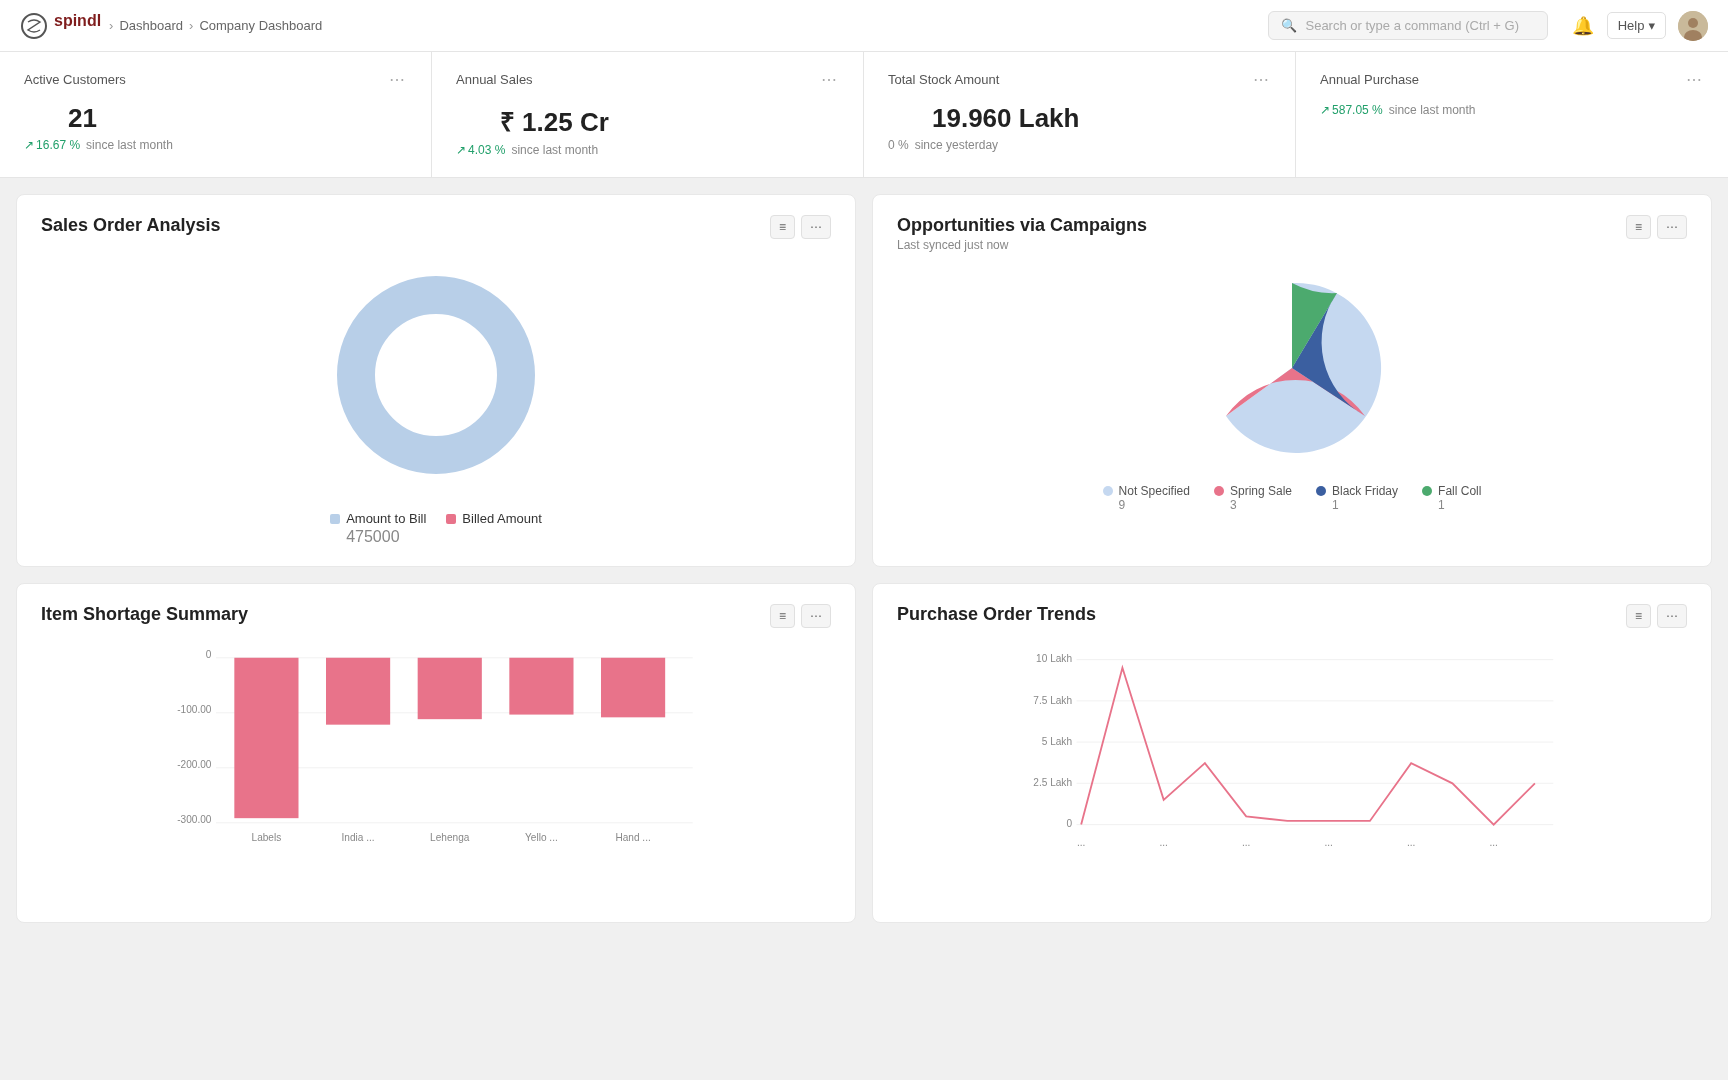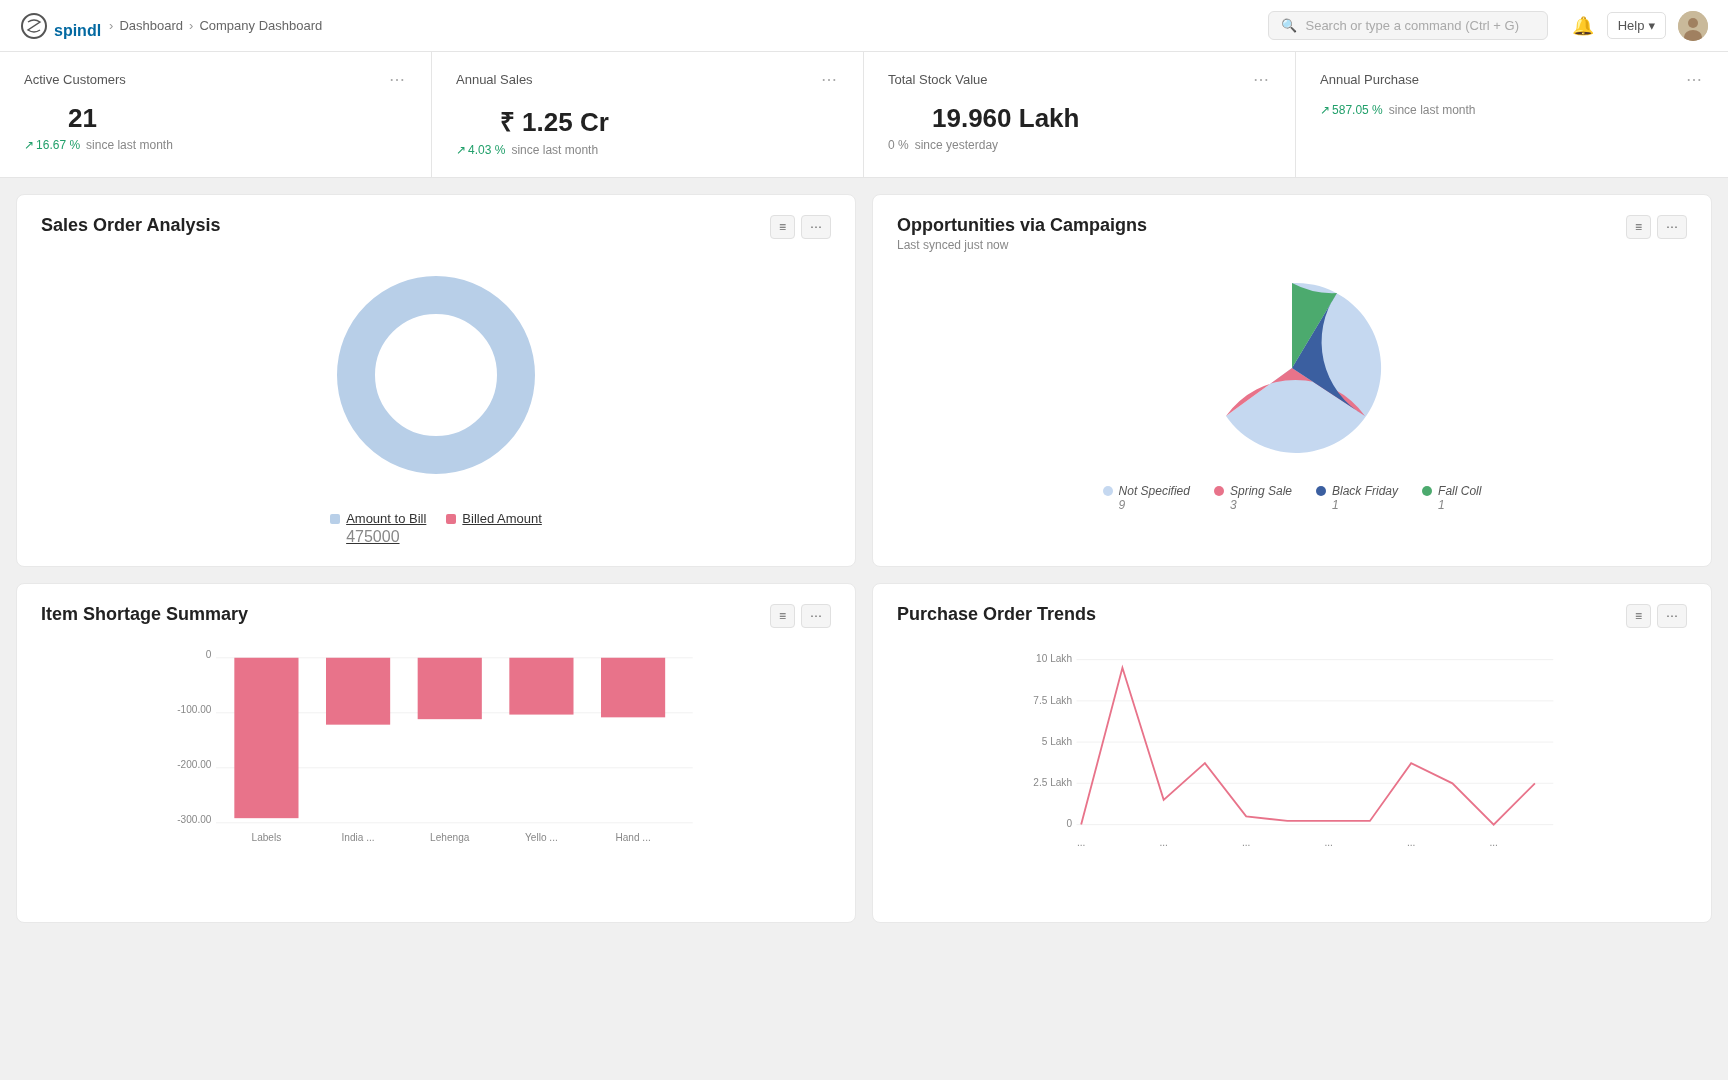--- a/index.html
+++ b/index.html
@@ -13,25 +13,25 @@
       align-items: center;
       padding: 0 20px;
       border-bottom: 1px solid #e5e5e5;
       position: sticky;
       top: 0;
       z-index: 100;
       gap: 8px;
     }
     .header-logo {
       display: flex;
-      align-items: flex-end;
+      align-items: flex-start;
       gap: 6px;
       font-size: 16px;
       font-weight: 600;
-      color: #0369a1;
+      color: #7f1d1d;
     }
     .logo-icon {
       width: 28px;
       height: 28px;
     }
     .breadcrumb {
       display: flex;
       align-items: center;
       gap: 6px;
       color: #666;
@@ -192,21 +192,20 @@
       display: flex;
       align-items: center;
       justify-content: center;
     }
 
     
     .donut-container {
       display: flex;
       flex-direction: column;
       align-items: center;
-      text-decoration: underline;
     }
     .donut-svg { margin: 10px 0; }
     .donut-legend {
       display: flex;
       gap: 20px;
       margin-top: 16px;
     }
     .legend-item {
       display: flex;
       flex-direction: column;
@@ -229,21 +228,20 @@
       font-size: 16px;
       color: #888;
       margin-left: 16px;
     }
 
     
     .pie-container {
       display: flex;
       flex-direction: column;
       align-items: center;
-      font-style: italic;
     }
     .pie-legend {
       display: flex;
       flex-wrap: wrap;
       gap: 12px 24px;
       margin-top: 16px;
       justify-content: center;
     }
     .pie-legend-item {
       display: flex;
@@ -357,21 +355,21 @@
         <span class="stat-change">
           <span>↗</span>
           <span>4.03 %</span>
         </span>
         <span>since last month</span>
       </div>
     </div>
 
     <div class="stat-card">
       <div class="stat-card-header">
-        <span class="stat-card-title">Total Stock Value</span>
+        <span class="stat-card-title">Total Stock Amount</span>
         <span class="stat-card-menu">⋯</span>
       </div>
       <div class="stat-card-value">19.960 Lakh</div>
       <div class="stat-card-footer">
         <span class="stat-change neutral">
           <span>0 %</span>
         </span>
         <span>since yesterday</span>
       </div>
     </div>

